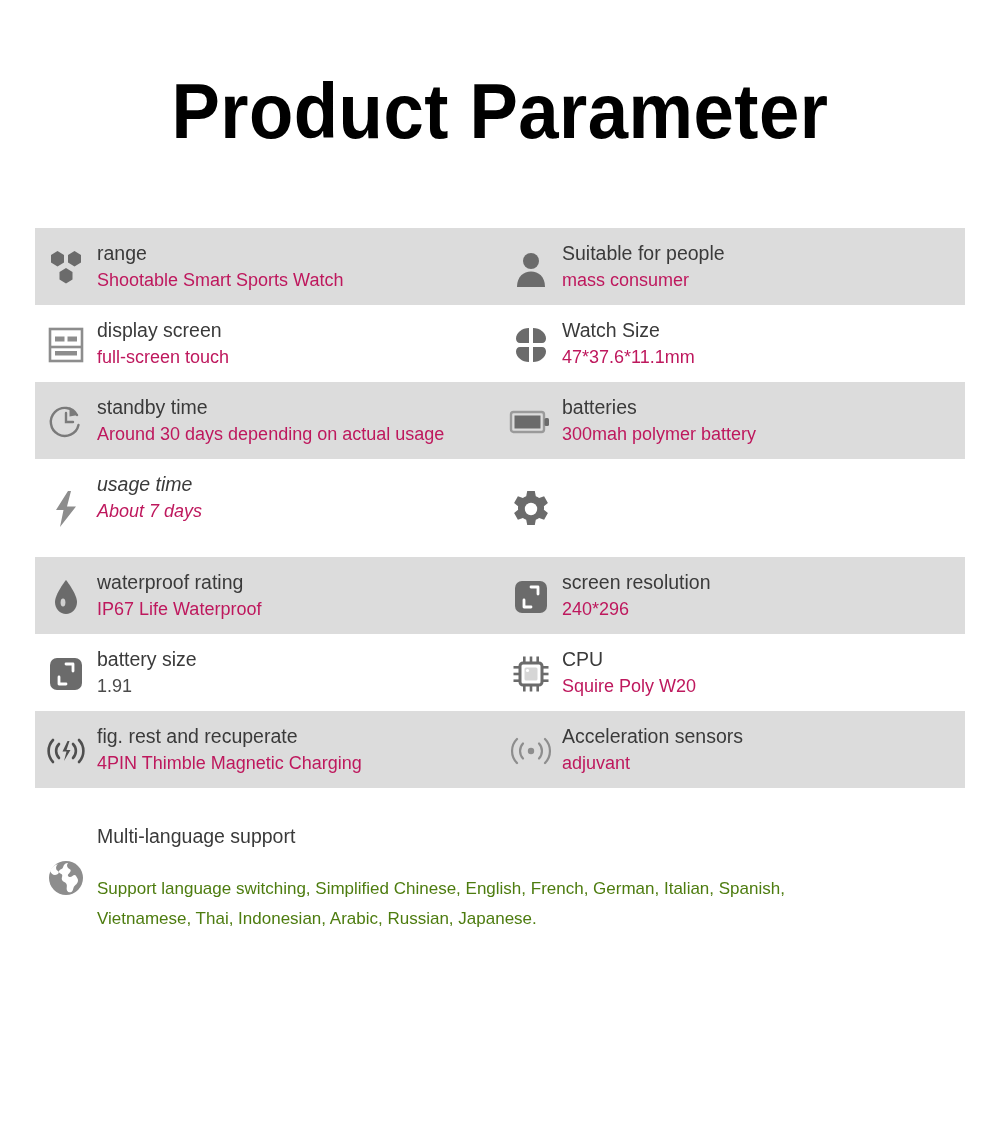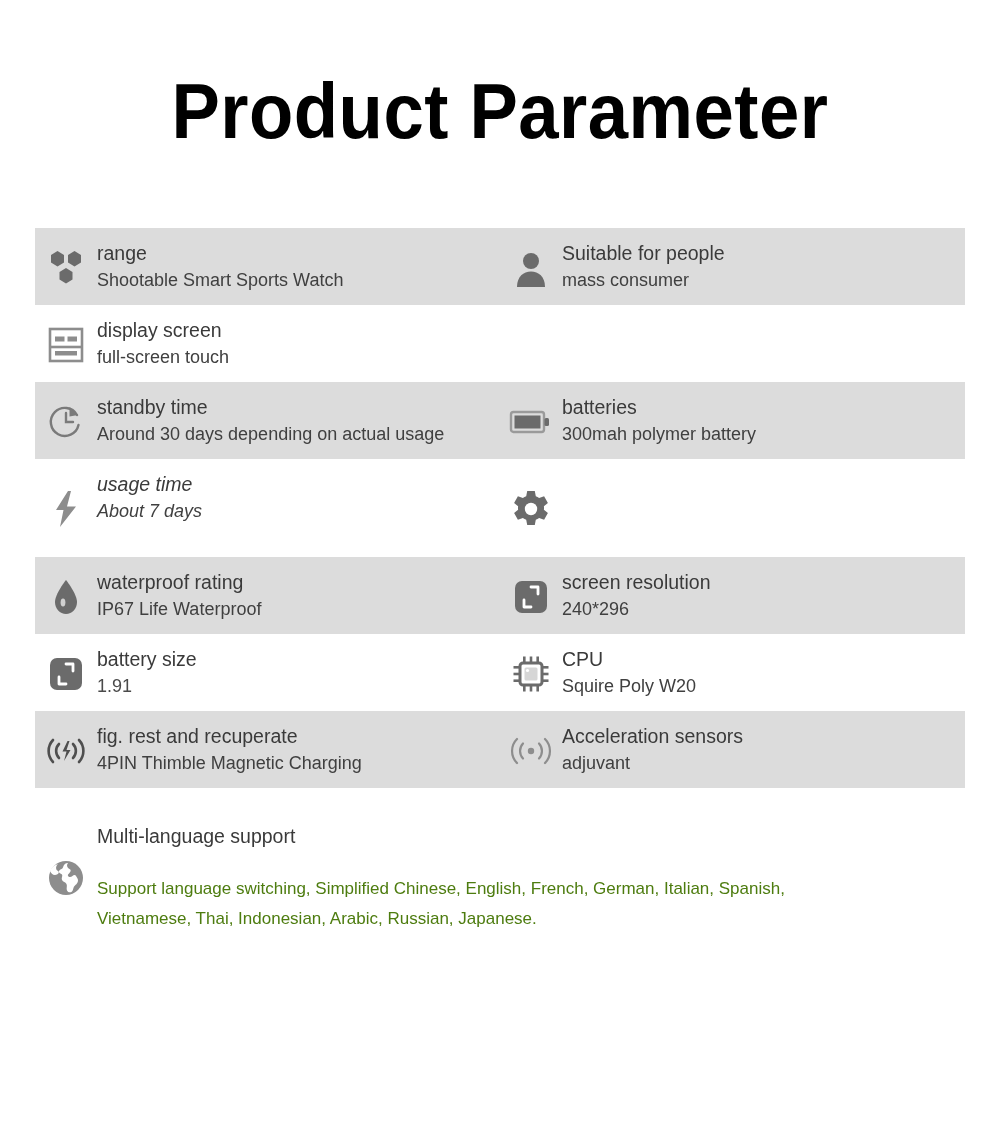--- a/index.html
+++ b/index.html
@@ -77,21 +77,21 @@
 
   .cell-label {
     font-size: 19.5px;
     line-height: 27px;
     color: #3a3a3a;
     white-space: nowrap;
   }
   .cell-value {
     font-size: 18px;
     line-height: 27px;
-    color: #404040;
+    color: #be185d;
     white-space: nowrap;
   }
   .cell-value.dark { color: #4a4a4a; }
   .cell-value.wrap { white-space: normal; max-width: 360px; }
 
   
   .spec-row.tall .spec-cell { min-height: 98px; font-style: italic; }
 
   
   .lang-block {
@@ -160,20 +160,34 @@
             <rect x="3" y="3" width="32" height="32"></rect>
             <rect x="8" y="10.5" width="9.5" height="5" fill="#8d8d8d" stroke="none"></rect>
             <rect x="20.5" y="10.5" width="9.5" height="5" fill="#8d8d8d" stroke="none"></rect>
             <line x1="3" y1="21" x2="35" y2="21"></line>
             <rect x="8" y="25" width="22" height="4.5" fill="#8d8d8d" stroke="none"></rect>
           </svg>
         </div>
         <div class="cell-text">
           <span class="cell-label">display screen</span>
           <span class="cell-value">full-screen touch</span>
+        </div>
+      </div>
+      <div class="spec-cell">
+        <div class="icon-box">
+          <svg width="40" height="40" viewBox="0 0 40 40" fill="#6b6b6b">
+            <path d="M18 3 C11 3 5 8 5 13.5 C5 16 6.5 18 9 18 L18 18 Z"></path>
+            <path d="M22 3 C29 3 35 8 35 13.5 C35 16 33.5 18 31 18 L22 18 Z"></path>
+            <path d="M18 37 C11 37 5 32 5 26.5 C5 24 6.5 22 9 22 L18 22 Z"></path>
+            <path d="M22 37 C29 37 35 32 35 26.5 C35 24 33.5 22 31 22 L22 22 Z"></path>
+          </svg>
+        </div>
+        <div class="cell-text">
+          <span class="cell-label">Watch Size</span>
+          <span class="cell-value">47*37.6*11.1mm</span>
         </div>
       </div>
     </div>
 
     <div class="spec-row shaded">
       <div class="spec-cell">
         <div class="icon-box">
           <svg width="38" height="38" viewBox="0 0 38 38" fill="none" stroke="#7a7a7a" stroke-width="2.4" stroke-linecap="round">
             <path d="M30 12 A14 14 0 1 0 31.5 22"></path>
             <polyline points="22.5,4 31,12 22.5,13.5" fill="#7a7a7a" stroke="none"></polyline>

